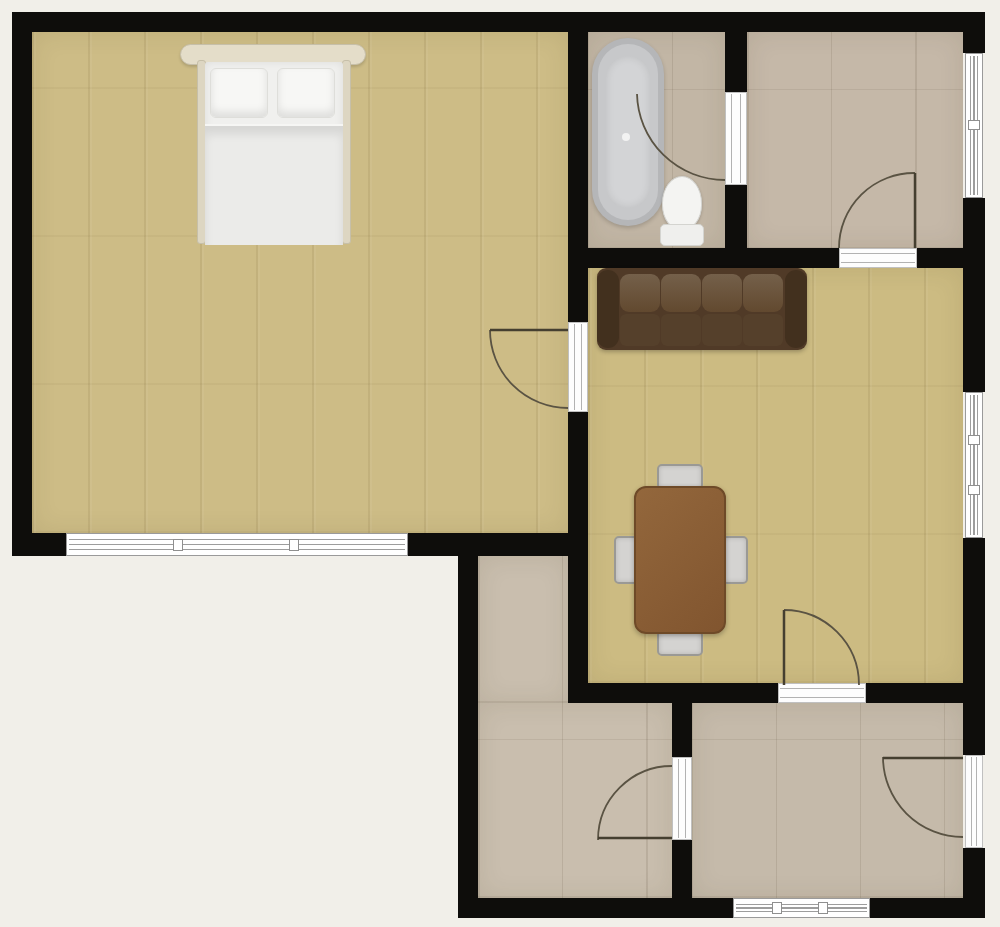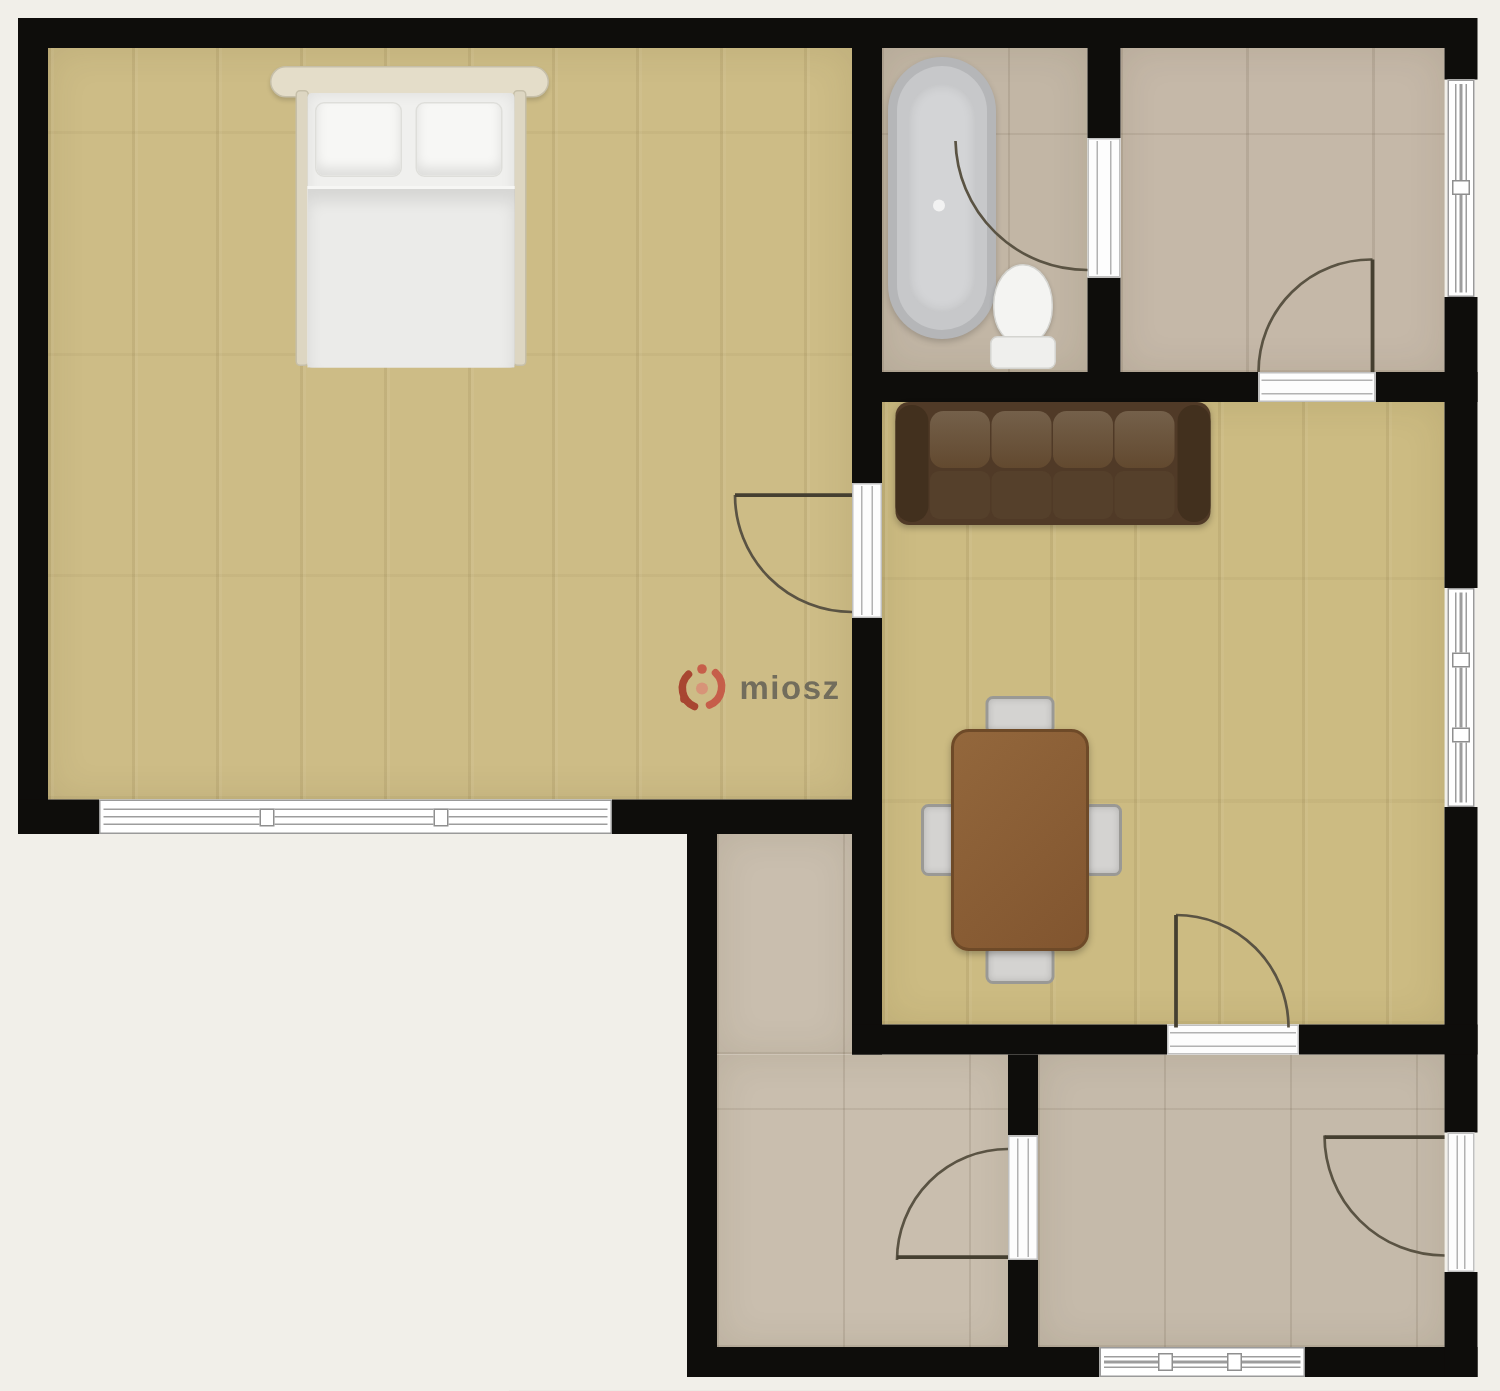--- a/index.html
+++ b/index.html
@@ -156,24 +156,14 @@
   <div class="furn sofa-seat" style="left:661px;"></div>
   <div class="furn sofa-seat" style="left:702px;"></div>
   <div class="furn sofa-seat" style="left:743px;"></div>
 
   <div class="furn chair" style="left:657px;top:464px;width:46px;height:26px;"></div>
   <div class="furn chair" style="left:657px;top:630px;width:46px;height:26px;"></div>
   <div class="furn chair" style="left:614px;top:536px;width:26px;height:48px;"></div>
   <div class="furn chair" style="left:722px;top:536px;width:26px;height:48px;"></div>
   <div class="furn table"></div>
 
-  <div class="watermark">
-    <svg width="38" height="38" viewBox="0 0 38 38">
-      <path d="M28,8.5 A13,13 0 0 1 24,30" fill="none" stroke="#c65745" stroke-width="5" stroke-linecap="round"></path>
-      <path d="M14,31 A13,13 0 0 1 10,9.5" fill="none" stroke="#a53c2a" stroke-width="5" stroke-linecap="round"></path>
-      <circle cx="19" cy="6" r="3.2" fill="#c65745"></circle>
-      <circle cx="7" cy="26" r="2.6" fill="#a53c2a"></circle>
-      <circle cx="19" cy="19" r="4" fill="#d98a74" opacity="0.85"></circle>
-    </svg>
-    <span class="wm-text">miosz</span>
-  </div>
 
 </div>
 
 </body></html>

